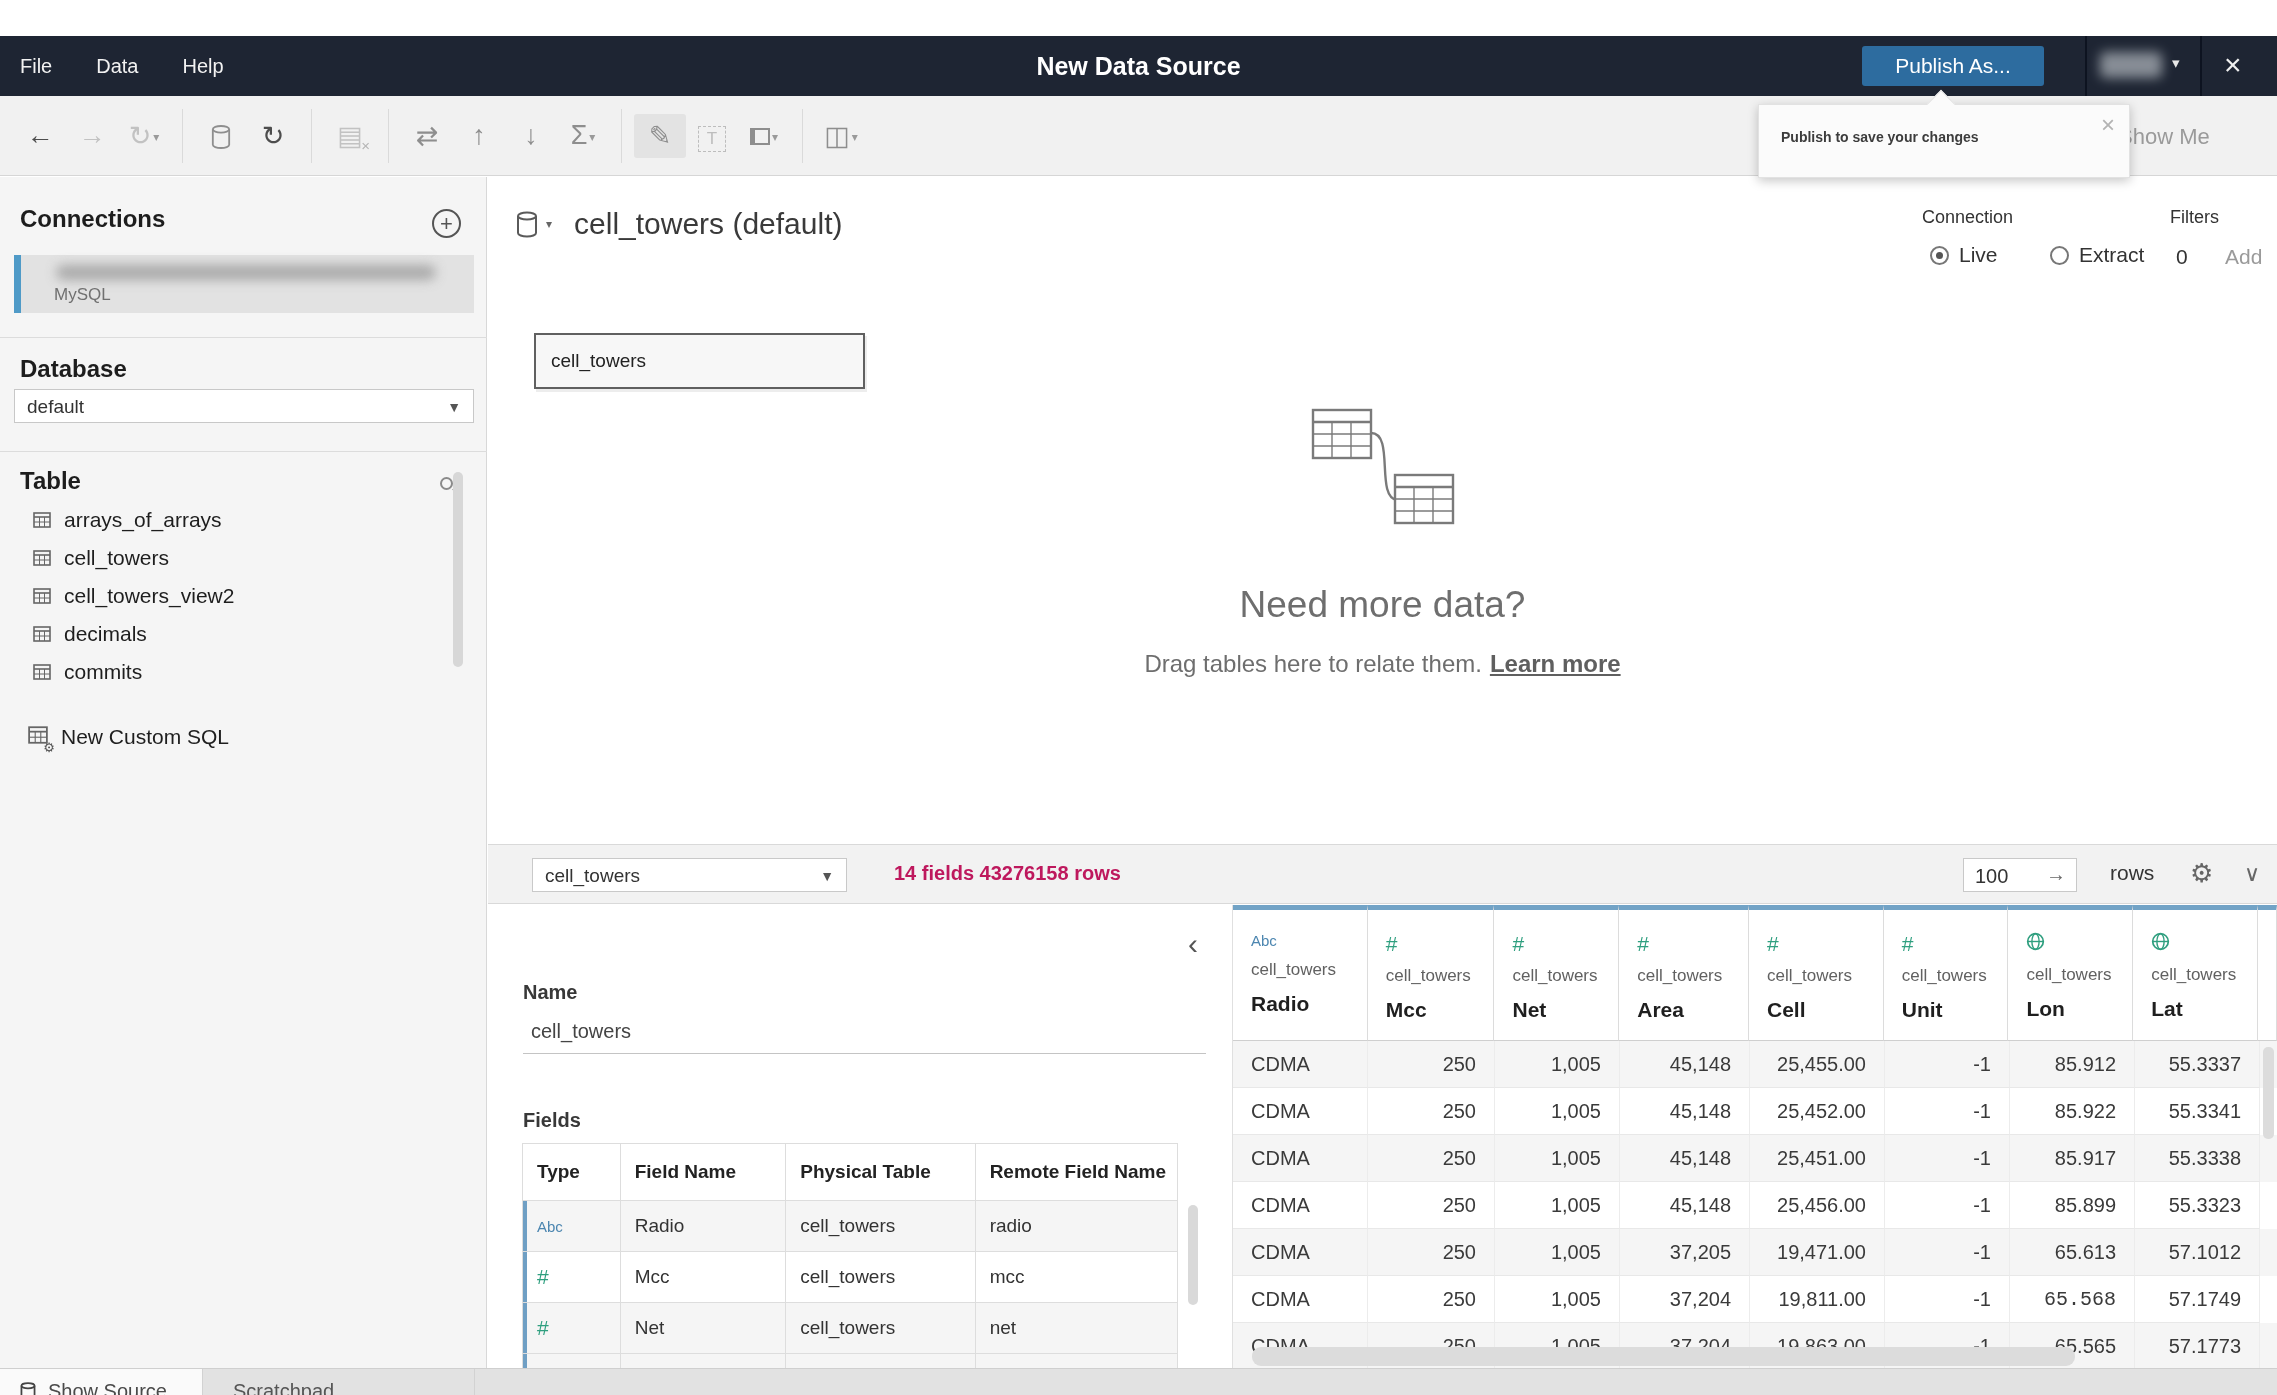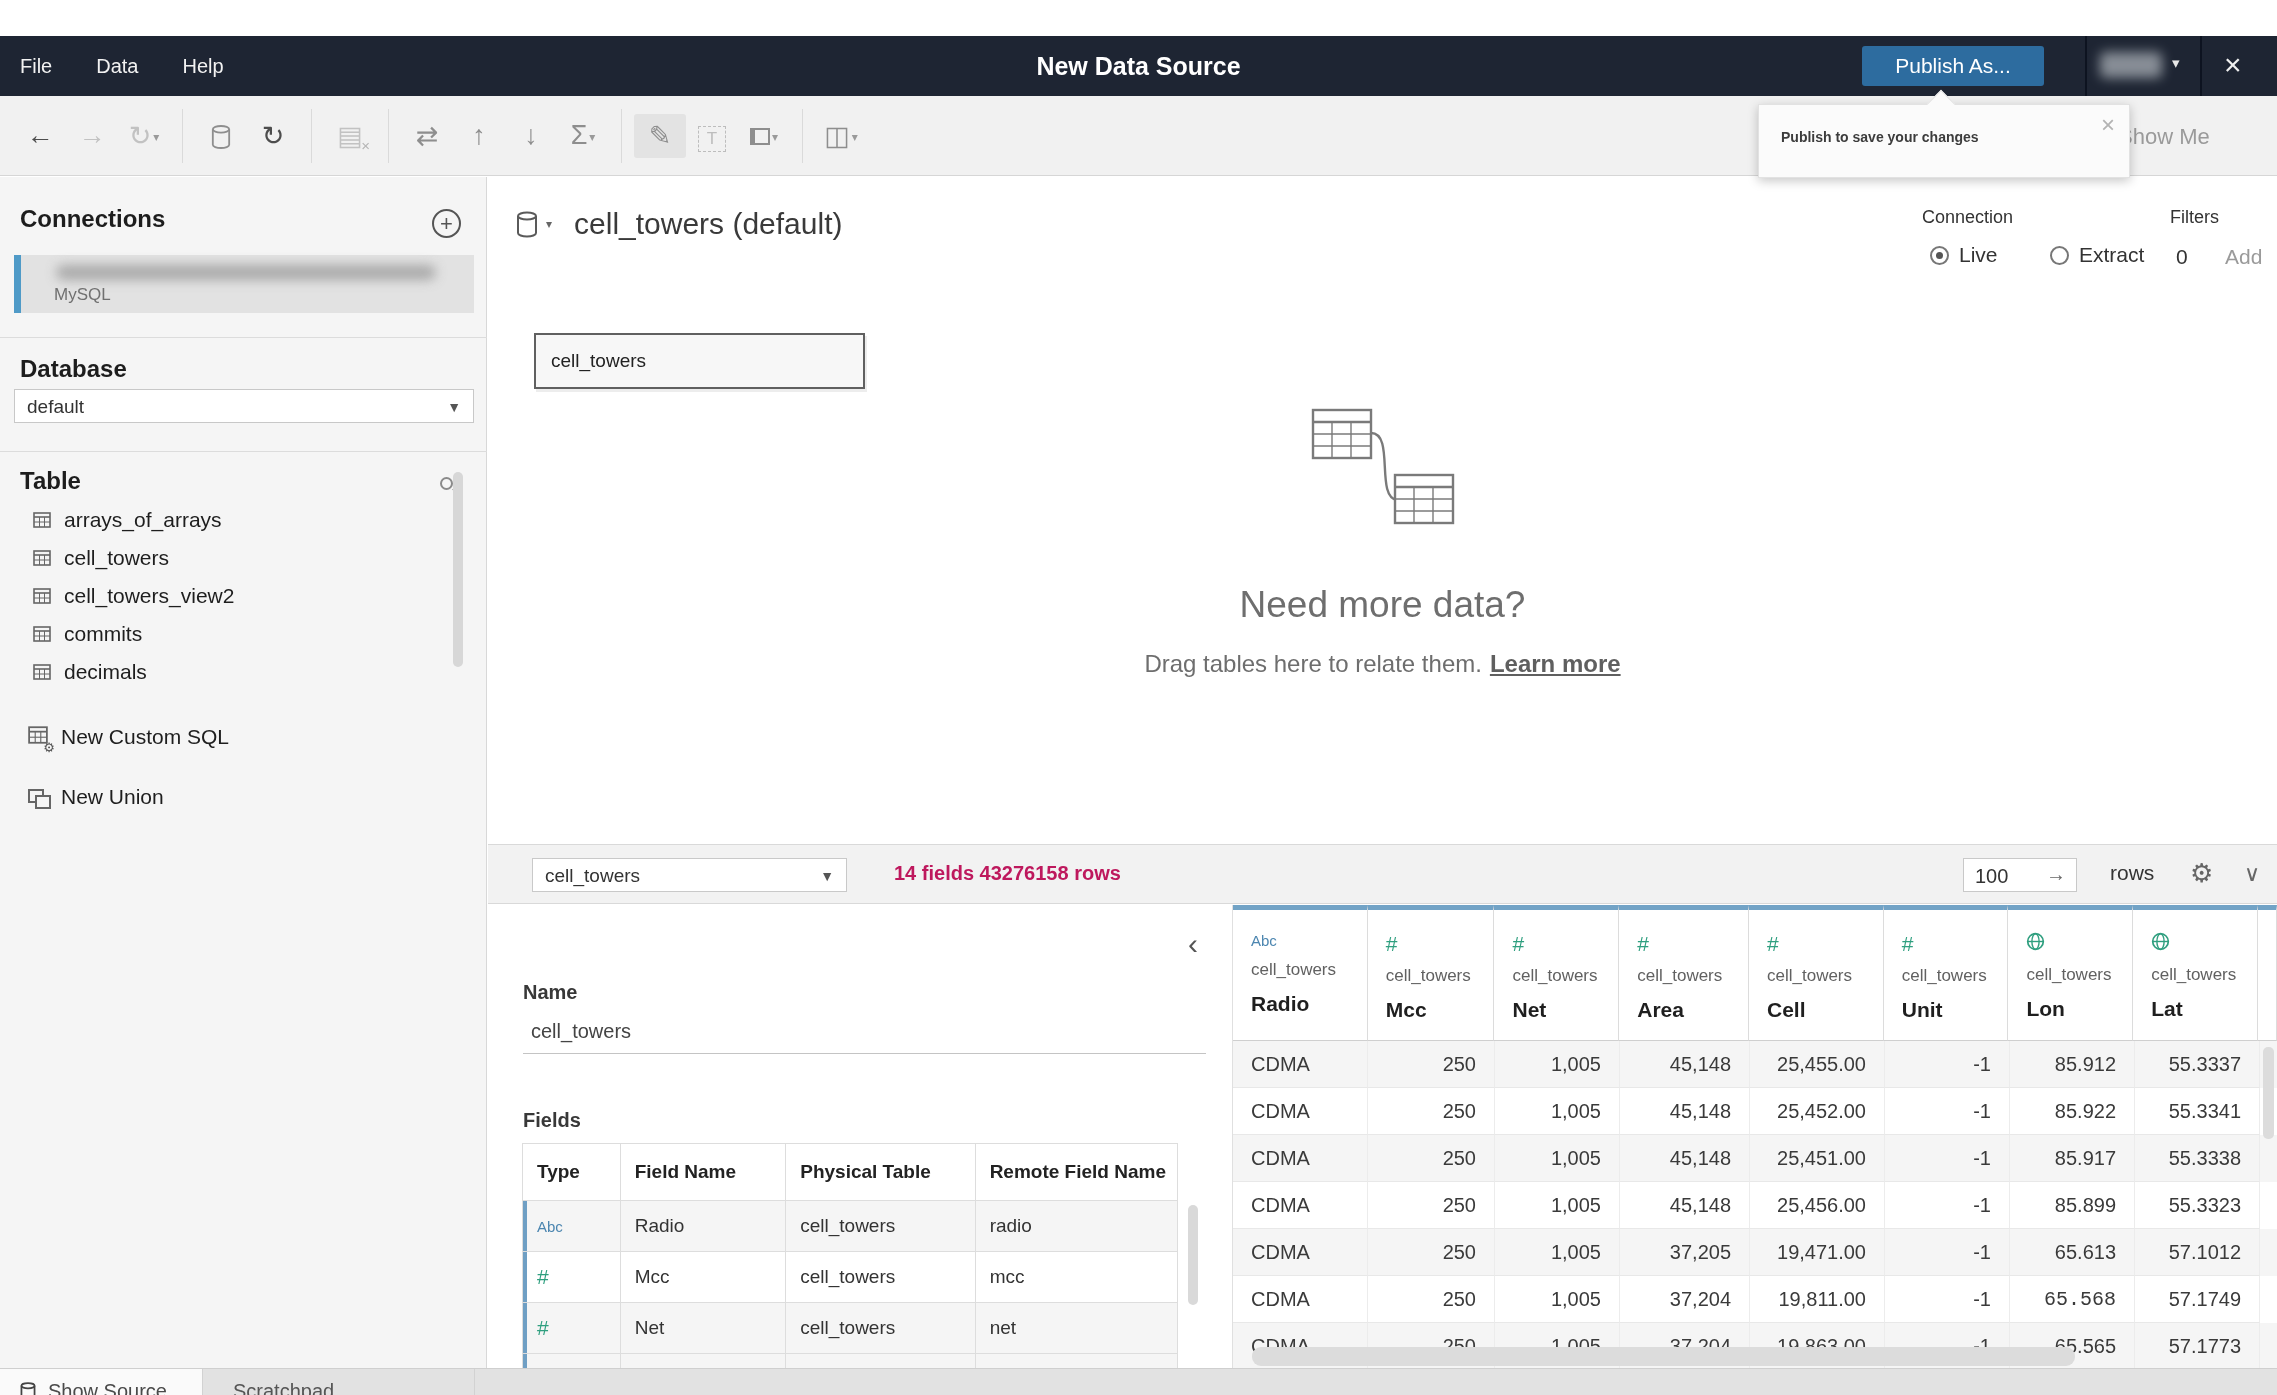--- a/index.html
+++ b/index.html
@@ -234,49 +234,45 @@
           <span>cell_towers_view2</span>
         </div>
         <div class="t-item">
           <svg width="18" height="16" viewBox="0 0 18 16">
             <rect x="1" y="1" width="16" height="14" fill="none" stroke="#666" stroke-width="1.6"></rect>
             <line x1="1" y1="5" x2="17" y2="5" stroke="#666" stroke-width="1.6"></line>
             <line x1="1" y1="10" x2="17" y2="10" stroke="#666" stroke-width="1"></line>
             <line x1="6.5" y1="5" x2="6.5" y2="15" stroke="#666" stroke-width="1"></line>
             <line x1="11.5" y1="5" x2="11.5" y2="15" stroke="#666" stroke-width="1"></line>
           </svg>
-          <span>commits</span>
+          <span>decimals</span>
         </div>
         <div class="t-item">
           <svg width="18" height="16" viewBox="0 0 18 16">
             <rect x="1" y="1" width="16" height="14" fill="none" stroke="#666" stroke-width="1.6"></rect>
             <line x1="1" y1="5" x2="17" y2="5" stroke="#666" stroke-width="1.6"></line>
             <line x1="1" y1="10" x2="17" y2="10" stroke="#666" stroke-width="1"></line>
             <line x1="6.5" y1="5" x2="6.5" y2="15" stroke="#666" stroke-width="1"></line>
             <line x1="11.5" y1="5" x2="11.5" y2="15" stroke="#666" stroke-width="1"></line>
           </svg>
-          <span>decimals</span>
+          <span>commits</span>
         </div>
       </div>
     <div class="side-scroll"></div>
     <div class="side-action" style="top:540px">
       <span class="sql-icon">
         <svg width="20" height="18" viewBox="0 0 18 16">
             <rect x="1" y="1" width="16" height="14" fill="none" stroke="#666" stroke-width="1.6"></rect>
             <line x1="1" y1="5" x2="17" y2="5" stroke="#666" stroke-width="1.6"></line>
             <line x1="1" y1="10" x2="17" y2="10" stroke="#666" stroke-width="1"></line>
             <line x1="6.5" y1="5" x2="6.5" y2="15" stroke="#666" stroke-width="1"></line>
             <line x1="11.5" y1="5" x2="11.5" y2="15" stroke="#666" stroke-width="1"></line>
           </svg><i>⚙</i>
       </span>
       <span>New Custom SQL</span>
-    </div>
-    <div class="side-action" style="top:600px">
-      <span class="union-icon"></span>
-      <span>New Union</span>
     </div>
   </div>
 
   <div class="canvas">
     <div class="ds-title-row">
       <svg width="22" height="27" viewBox="0 0 22 27">
           <ellipse cx="11" cy="5" rx="9" ry="3.6" fill="none" stroke="#5a5a5a" stroke-width="2"></ellipse>
           <path d="M2 5 V22 a9 3.6 0 0 0 18 0 V5" fill="none" stroke="#5a5a5a" stroke-width="2"></path>
         </svg>
       <span style="font-size:12px;color:#666">▾</span>

